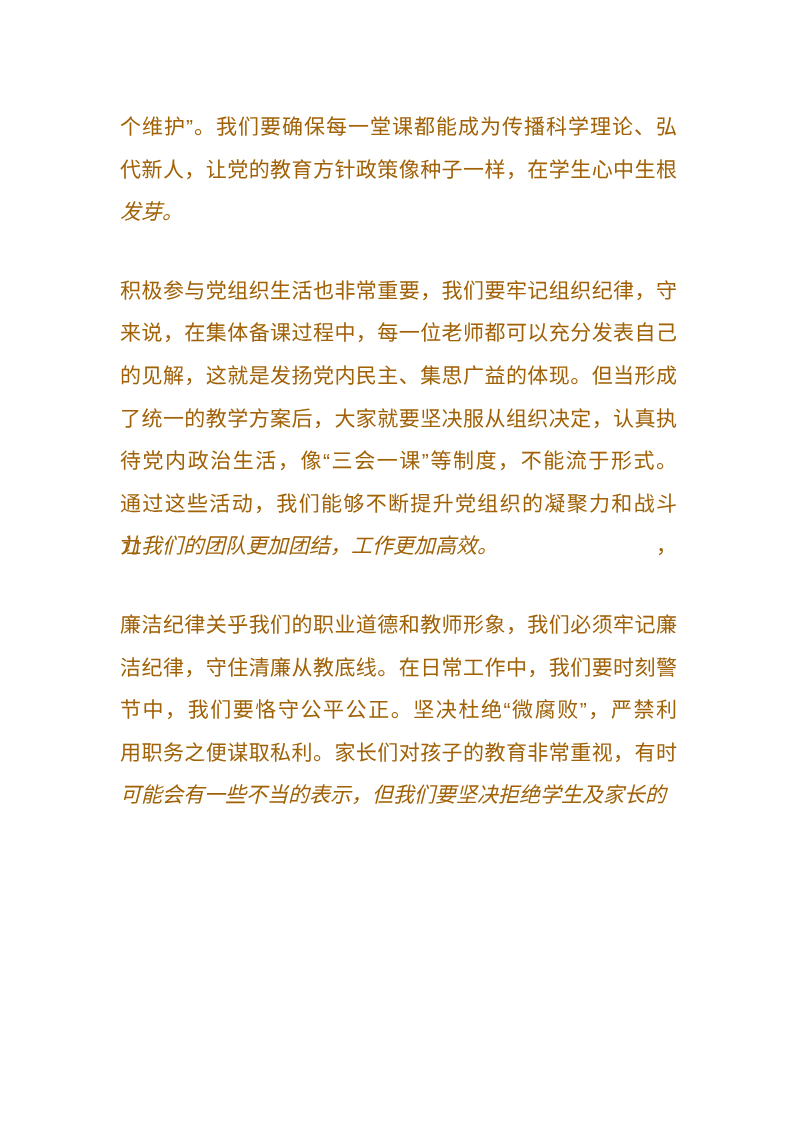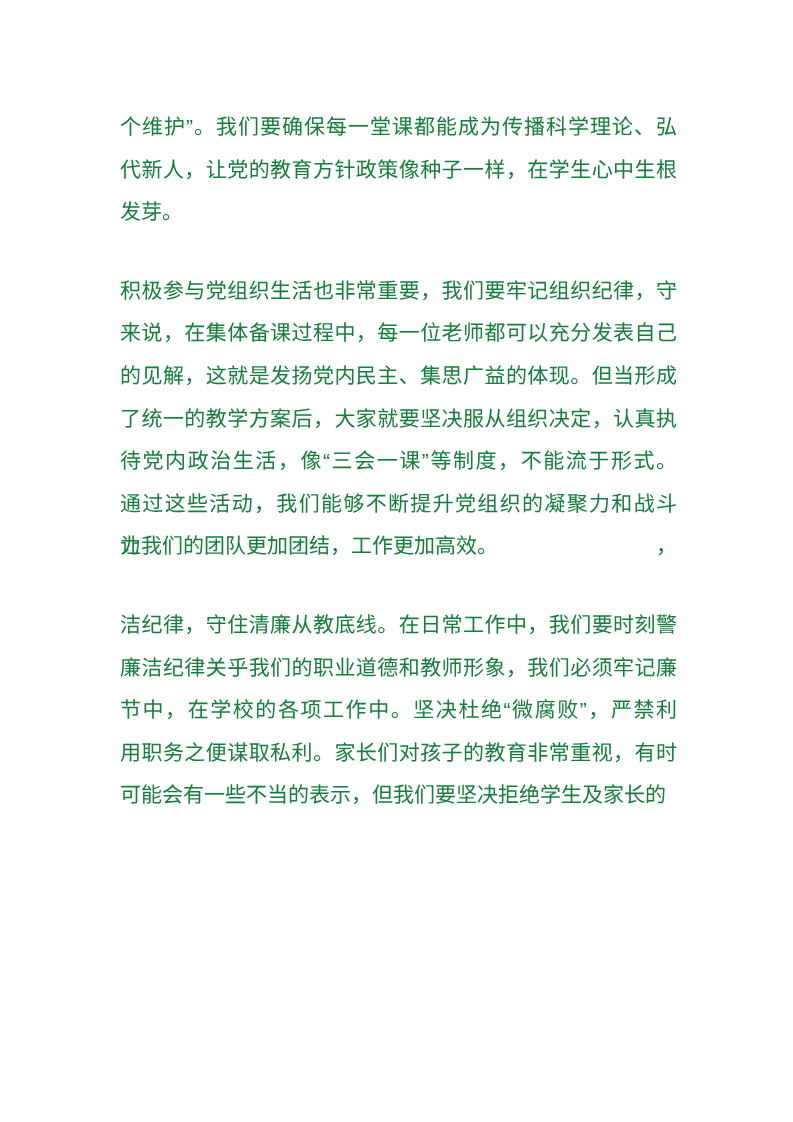--- a/index.html
+++ b/index.html
@@ -34,42 +34,43 @@
   .line {
     height: 42.6px;
     line-height: 42.6px;
     text-align: justify;
     text-align-last: justify;
     overflow: visible;
   }
   .line.last {
     text-align: right;
     text-align-last: left;
+    font-style: italic;
   }
 </style>
 </head>
 <body>
 
 <div class="page" style="background: rgb(255, 255, 255);">
-  <div class="content" style="color: #15803d;">
+  <div class="content" style="color: #a16207;">
       <div class="para">
         <div class="line">个维护”。我们要确保每一堂课都能成为传播科学理论、弘</div>
         <div class="line">代新人，让党的教育方针政策像种子一样，在学生心中生根</div>
         <div class="line last">发芽。</div>
       </div>
       <div class="para">
         <div class="line">积极参与党组织生活也非常重要，我们要牢记组织纪律，守</div>
         <div class="line">来说，在集体备课过程中，每一位老师都可以充分发表自己</div>
         <div class="line">的见解，这就是发扬党内民主、集思广益的体现。但当形成</div>
         <div class="line">了统一的教学方案后，大家就要坚决服从组织决定，认真执</div>
         <div class="line">待党内政治生活，像“三会一课”等制度，不能流于形式。</div>
         <div class="line">通过这些活动，我们能够不断提升党组织的凝聚力和战斗力，</div>
         <div class="line last">让我们的团队更加团结，工作更加高效。</div>
       </div>
       <div class="para">
+        <div class="line">廉洁纪律关乎我们的职业道德和教师形象，我们必须牢记廉</div>
         <div class="line">洁纪律，守住清廉从教底线。在日常工作中，我们要时刻警</div>
-        <div class="line">廉洁纪律关乎我们的职业道德和教师形象，我们必须牢记廉</div>
-        <div class="line">节中，在学校的各项工作中。坚决杜绝“微腐败”，严禁利</div>
+        <div class="line">节中，我们要恪守公平公正。坚决杜绝“微腐败”，严禁利</div>
         <div class="line">用职务之便谋取私利。家长们对孩子的教育非常重视，有时</div>
         <div class="line last">可能会有一些不当的表示，但我们要坚决拒绝学生及家长的</div>
       </div>
     </div>
 </div>
 
 </body></html>

